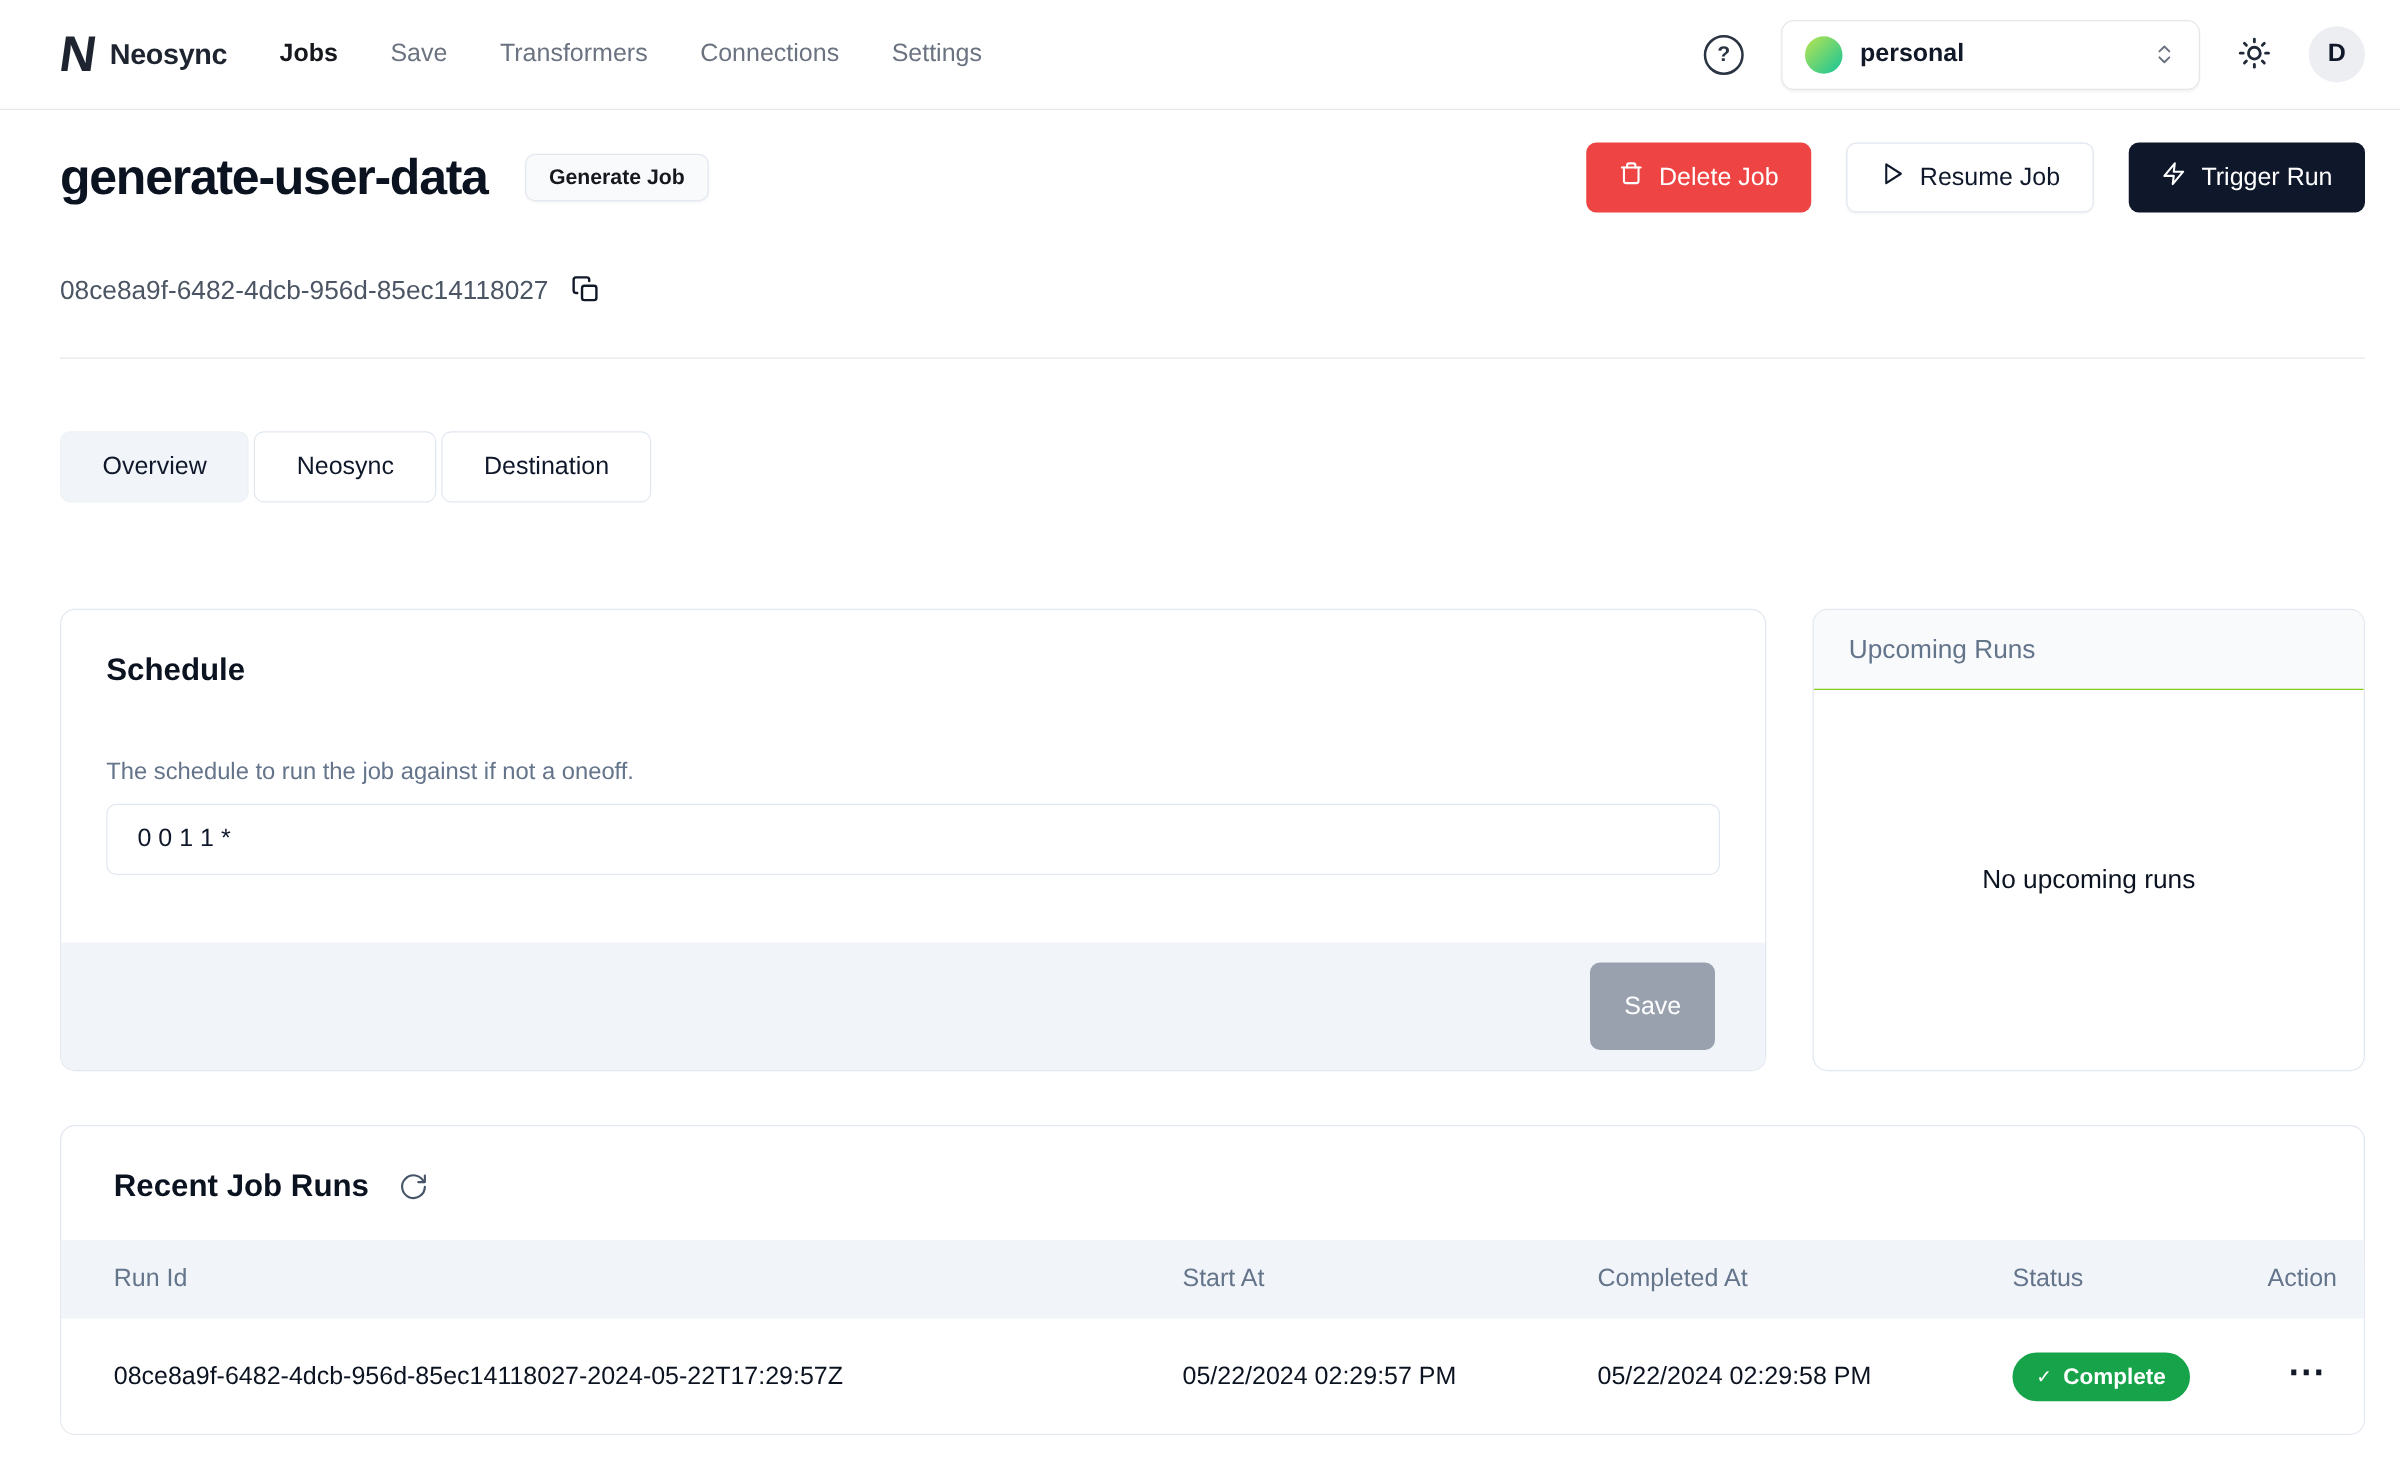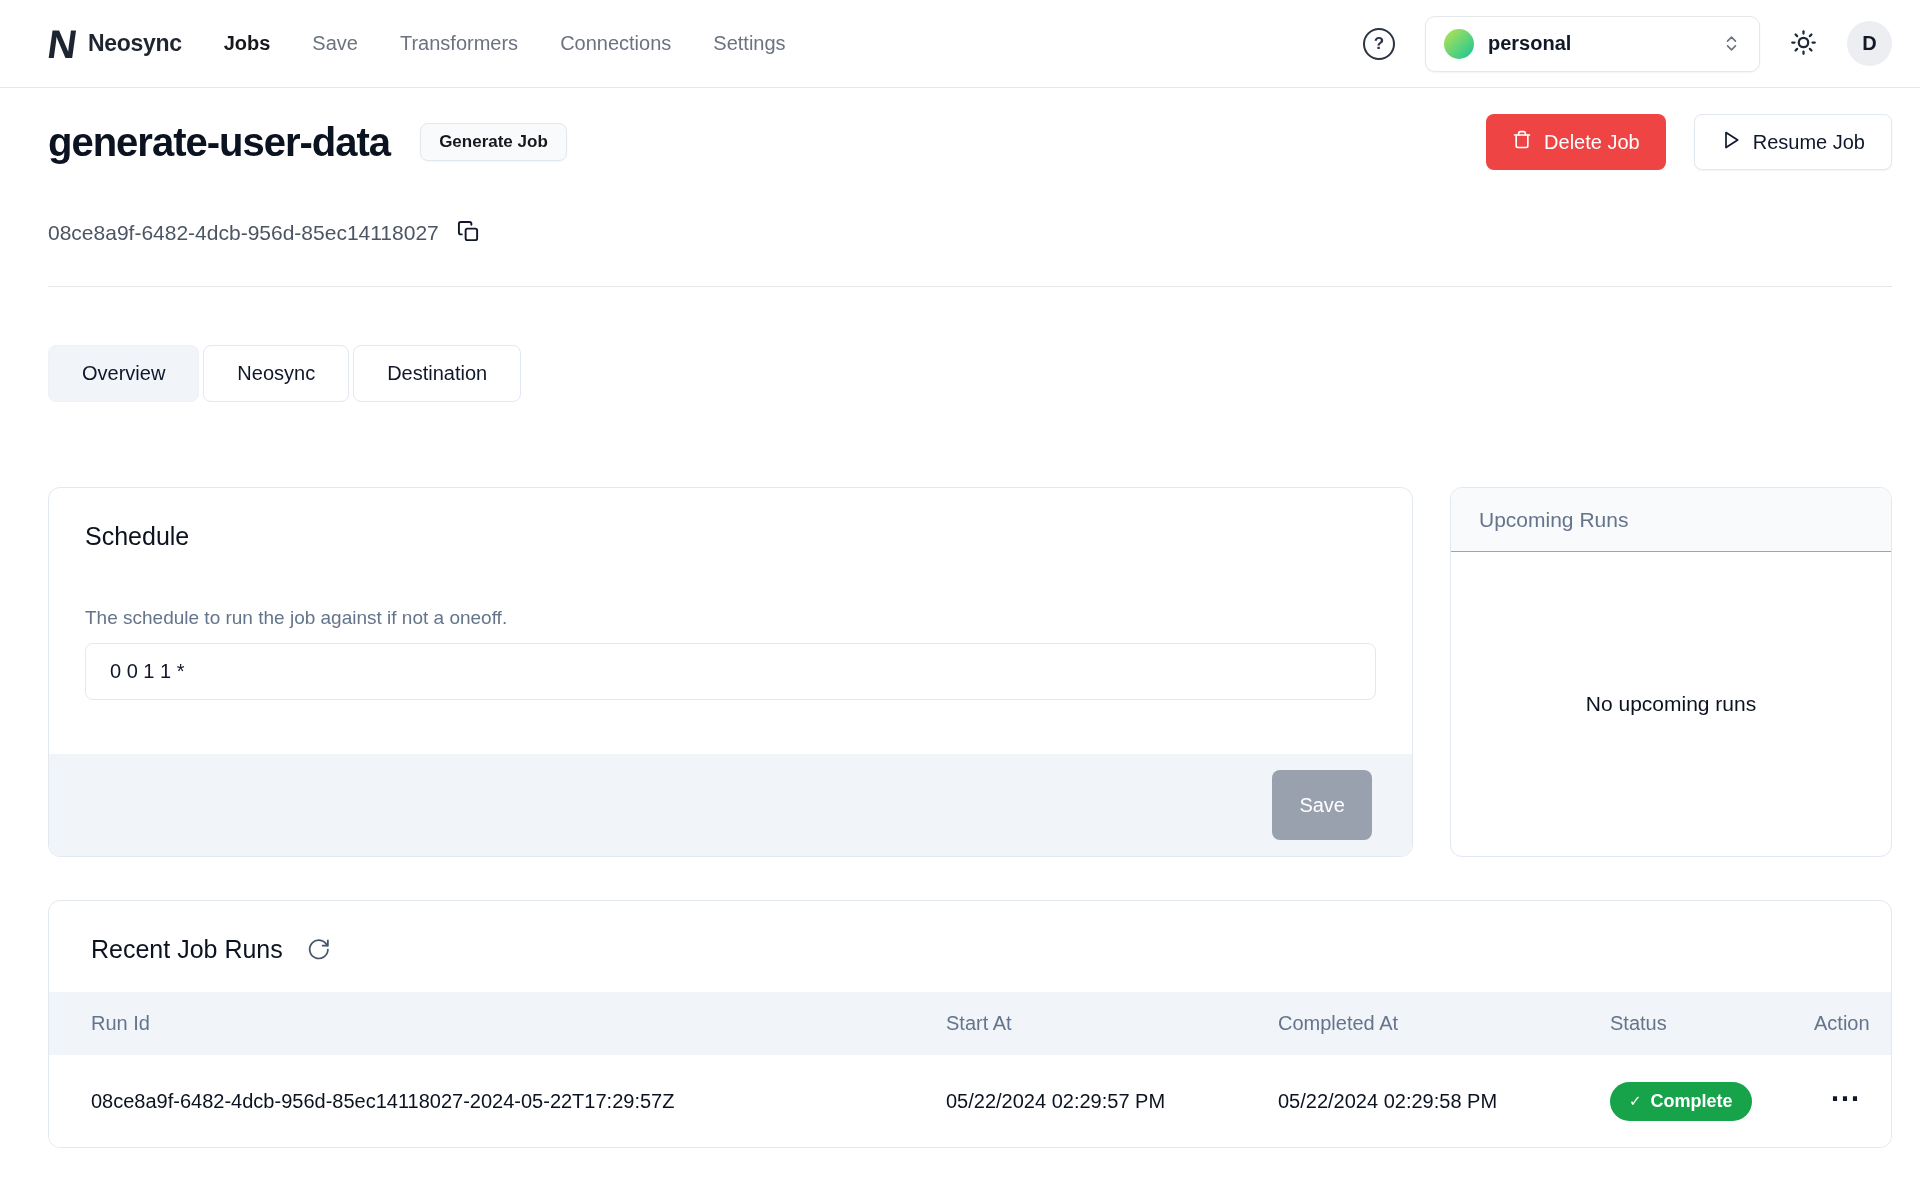--- a/index.html
+++ b/index.html
@@ -59,21 +59,21 @@
     display:flex; align-items:center; cursor:pointer; background:#fff;
     border:1px solid #e2e8f0; color:#0f172a; }
   .tab.active { background:#f1f5f9; border-color:#eef2f6; }
 
   .cards { margin-top:85px; display:grid; grid-template-columns:1365px 1fr; gap:37px;
     height:370px; }
   .card { border:1px solid #e2e8f0; border-radius:12px; background:#fff; overflow:hidden;
     display:flex; flex-direction:column; }
 
   .sched-body { padding:34px 36px 0 36px; }
-  .card-h2 { font-size:25px; font-weight:400; color:#0b1220; }
+  .card-h2 { font-size:25px; font-weight:700; color:#0b1220; }
   .sched-desc { margin-top:56px; font-size:19px; color:#64748b; }
   .cron-input { margin-top:14px; width:100%; height:57px; border:1px solid #e2e8f0;
     border-radius:8px; padding:0 24px; font-size:20px; color:#0f172a; outline:none;
     font-family:"Liberation Sans","DejaVu Sans",sans-serif; }
   .sched-footer { margin-top:auto; background:#f1f5f9; padding:16px 40px; display:flex;
     justify-content:flex-end; }
   .btn-save { height:70px; padding:0 27px; border:none; border-radius:8px; background:#99a1af;
     color:#fff; font-size:20px; font-weight:500; cursor:pointer;
     font-family:"Liberation Sans","DejaVu Sans",sans-serif; }
 
@@ -170,20 +170,28 @@
         <span>Delete Job</span>
       </button>
       <button class="btn btn-resume">
         <span>
           <svg width="20" height="20" viewBox="0 0 24 24" fill="none" stroke="#0f172a" stroke-width="2" stroke-linejoin="round">
               <path d="m6 3 14 9-14 9z"></path>
             </svg>
         </span>
         <span>Resume Job</span>
       </button>
+      <button class="btn btn-trigger">
+        <span>
+          <svg width="20" height="20" viewBox="0 0 24 24" fill="none" stroke="#fff" stroke-width="2" stroke-linejoin="round">
+              <path d="M13 2 3 14h9l-1 8 10-12h-9l1-8z"></path>
+            </svg>
+        </span>
+        <span>Trigger Run</span>
+      </button>
     </div>
   </div>
 
   <div class="id-row">
     <span class="job-id">08ce8a9f-6482-4dcb-956d-85ec14118027</span>
     <button class="icon-btn">
       <span>
         <svg width="23" height="23" viewBox="0 0 24 24" fill="none" stroke="#111827" stroke-width="2" stroke-linecap="round" stroke-linejoin="round">
             <rect x="9" y="9" width="12" height="12" rx="2"></rect>
             <path d="M5 15H4a2 2 0 0 1-2-2V4a2 2 0 0 1 2-2h9a2 2 0 0 1 2 2v1"></path>

